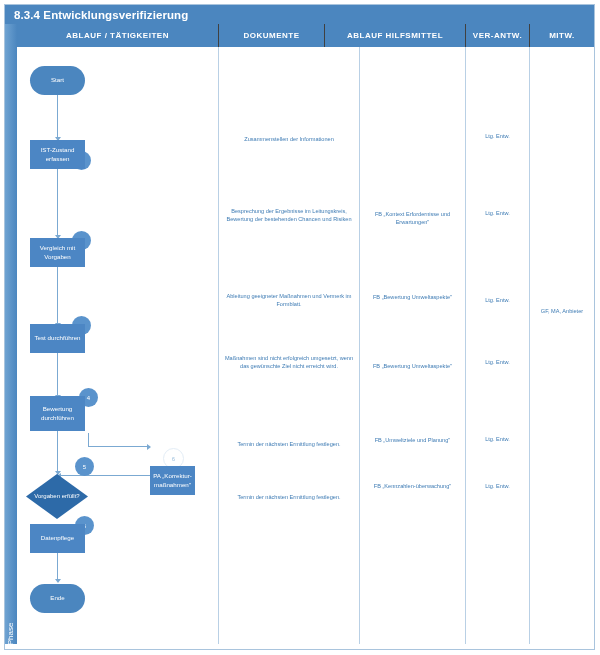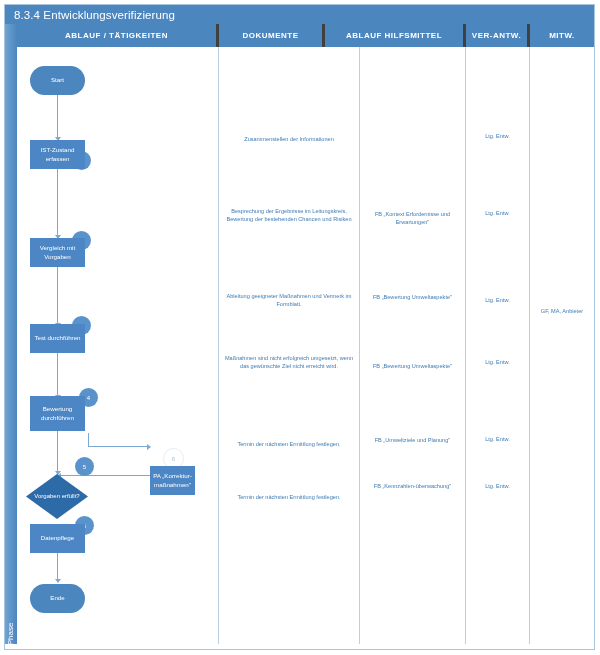--- a/index.html
+++ b/index.html
@@ -8,29 +8,29 @@
 
   .page{position:relative;width:600px;height:655px;background:#ffffff;overflow:hidden;}
 
   
   .frame{position:absolute;left:4px;top:4px;width:591px;height:646px;
          border:1px solid #a9c4dd;box-sizing:border-box;background:#fff;}
 
   
   .title-bar{position:absolute;left:5px;top:5px;width:589px;height:19px;
              background:#4b86bf;display:flex;align-items:center;box-sizing:border-box;}
-  .title-bar .title-text{color:#ffffff;font-size:11.5px;font-weight:normal;
+  .title-bar .title-text{color:#ffffff;font-size:11.5px;font-weight:bold;
              padding-left:9px;letter-spacing:.1px;white-space:nowrap;}
 
   
   .header-row{position:absolute;left:17px;top:24px;width:577px;height:23px;
               background:#4b86bf;display:flex;box-sizing:border-box;}
   .header-cell{display:flex;align-items:center;justify-content:center;
                color:#ffffff;font-size:8px;font-weight:bold;letter-spacing:.5px;
-               box-sizing:border-box;border-right:3px solid #404040;}
+               box-sizing:border-box;border-right:1px solid #404040;}
   .header-cell:last-child{border-right:none;}
 
   
   .phase-band{position:absolute;left:5px;top:24px;width:12px;height:620px;
               background:linear-gradient(to right,#6fa3d2,#4b86bf);}
   .phase-label{position:absolute;left:-18px;bottom:4px;width:48px;height:12px;
                transform:rotate(-90deg);transform-origin:center center;
                color:#ffffff;font-size:8px;text-align:center;line-height:12px;
                white-space:nowrap;}
 

